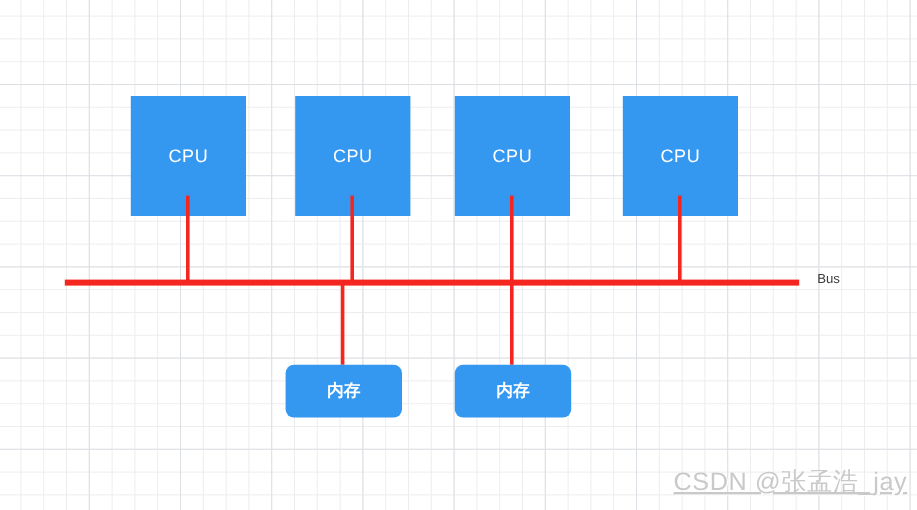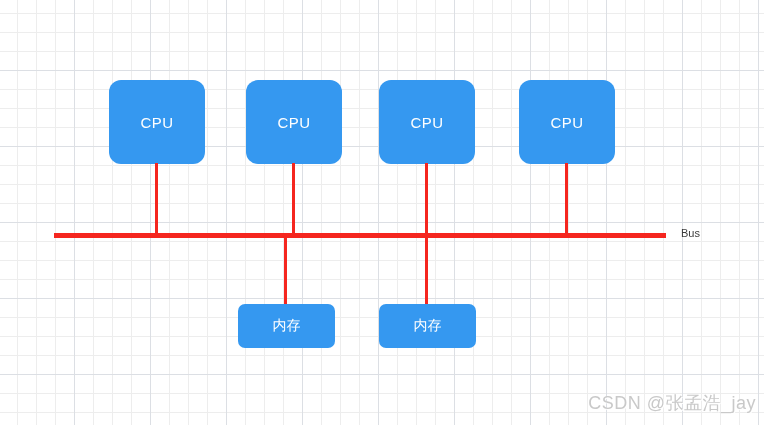--- a/index.html
+++ b/index.html
@@ -26,37 +26,37 @@
     position: absolute;
     background: #3598f0;
     color: #ffffff;
     display: flex;
     align-items: center;
     justify-content: center;
     text-align: center;
   }
   .cpu {
     width: 96px;
-    height: 84px;
+    height: 100px;
     top: 80px;
-    border-radius: 12px;
+    border-radius: 0;
     font-size: 15px;
     letter-spacing: 0.5px;
   }
   .cpu1 { left: 109px; }
   .cpu2 { left: 246px; }
   .cpu3 { left: 379px; }
   .cpu4 { left: 519px; }
   .mem {
     width: 97px;
     height: 44px;
     top: 304px;
     border-radius: 7px;
     font-size: 14px;
-    font-weight: normal;
+    font-weight: bold;
   }
   .mem1 { left: 238px; }
   .mem2 { left: 379px; }
   .connector {
     position: absolute;
     width: 3px;
     background: #f5261f;
   }
   .conn-cpu { top: 163px; height: 72px; }
   .conn-c1 { left: 155px; }
@@ -78,24 +78,25 @@
     position: absolute;
     left: 681px;
     top: 227px;
     font-size: 11px;
     color: #3b3b3b;
   }
   .watermark {
     position: absolute;
     right: 8px;
     bottom: 10px;
-    font-size: 18px;
+    font-size: 21px;
     color: #c9c9c9;
     text-shadow: 1px 1px 0 #ffffff;
     letter-spacing: 0.5px;
+    text-decoration: underline;
   }
 </style>
 </head>
 <body>
 
 <div class="canvas">
 
   <div class="node cpu cpu1">
     <span>CPU</span>
   </div>

